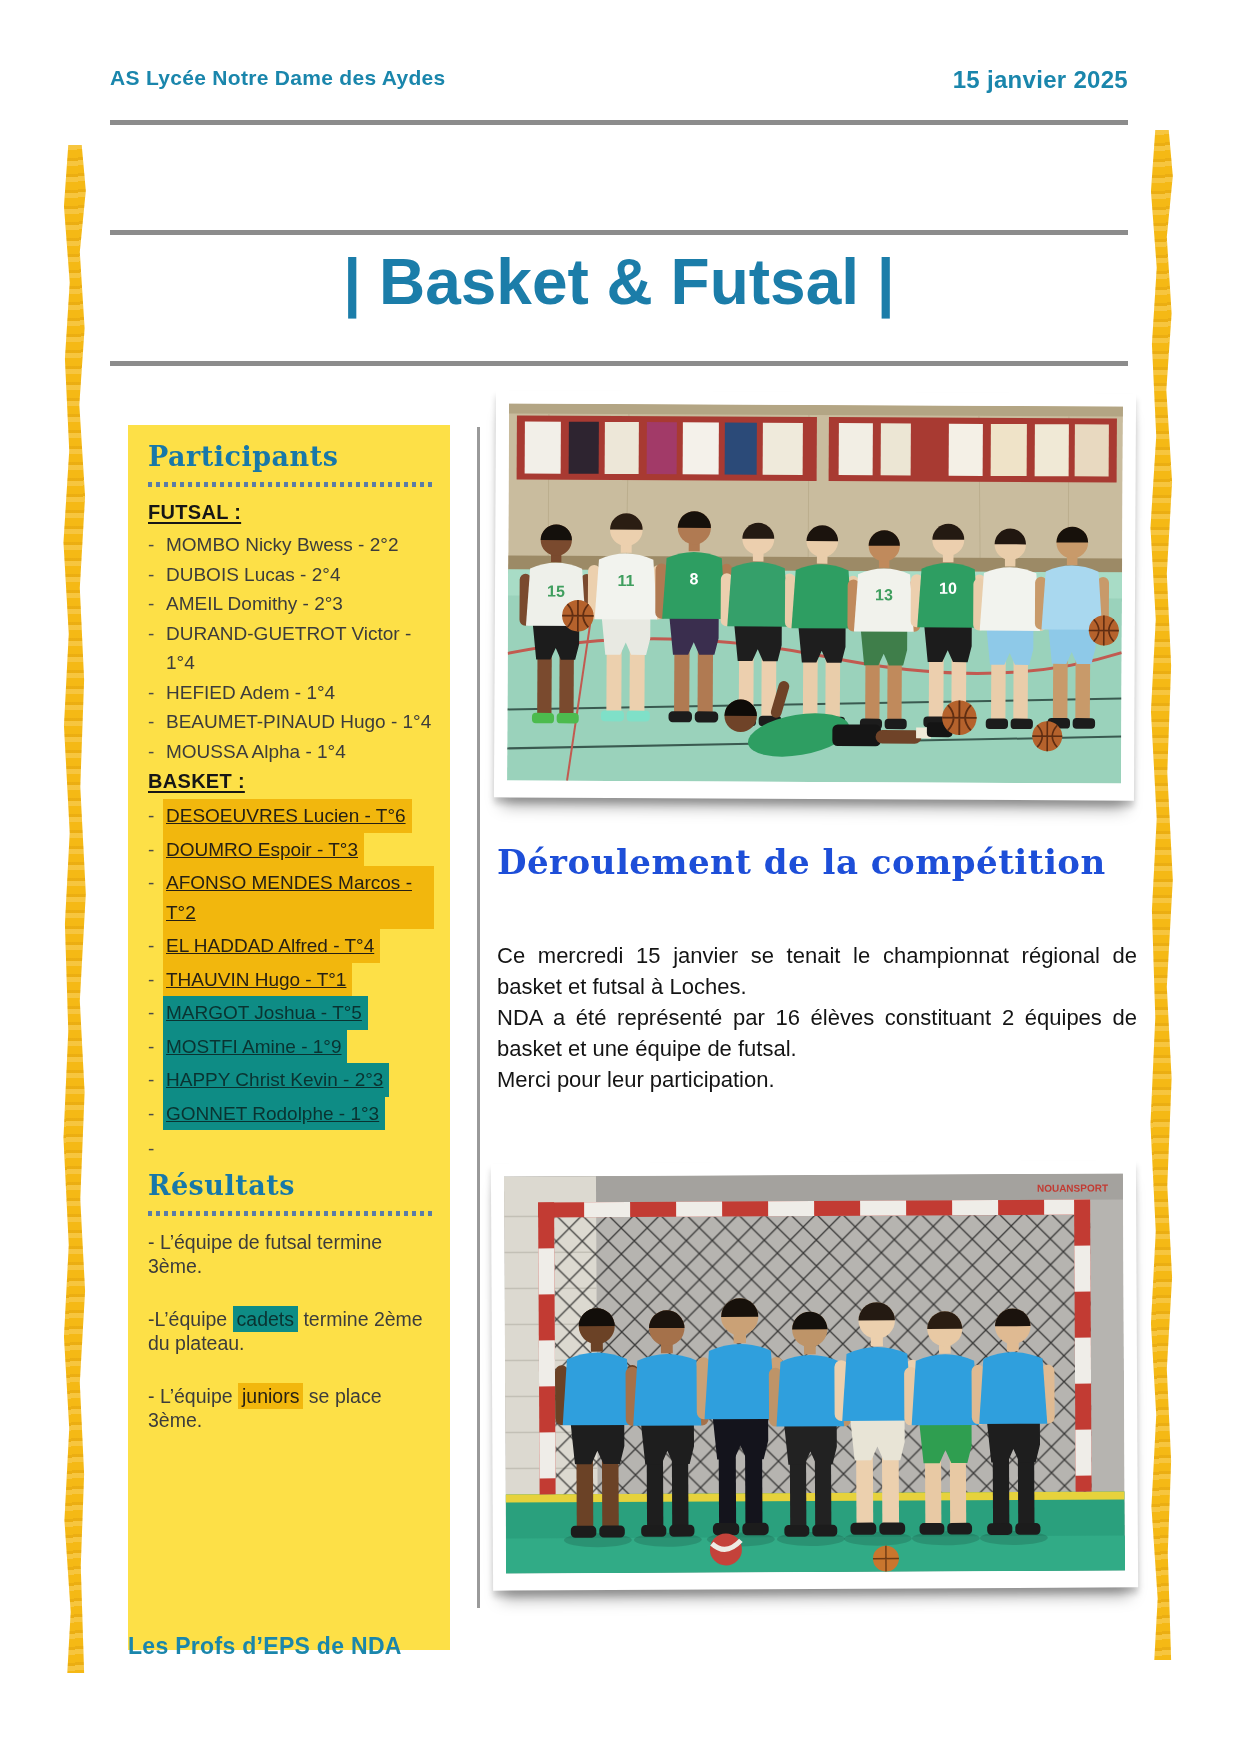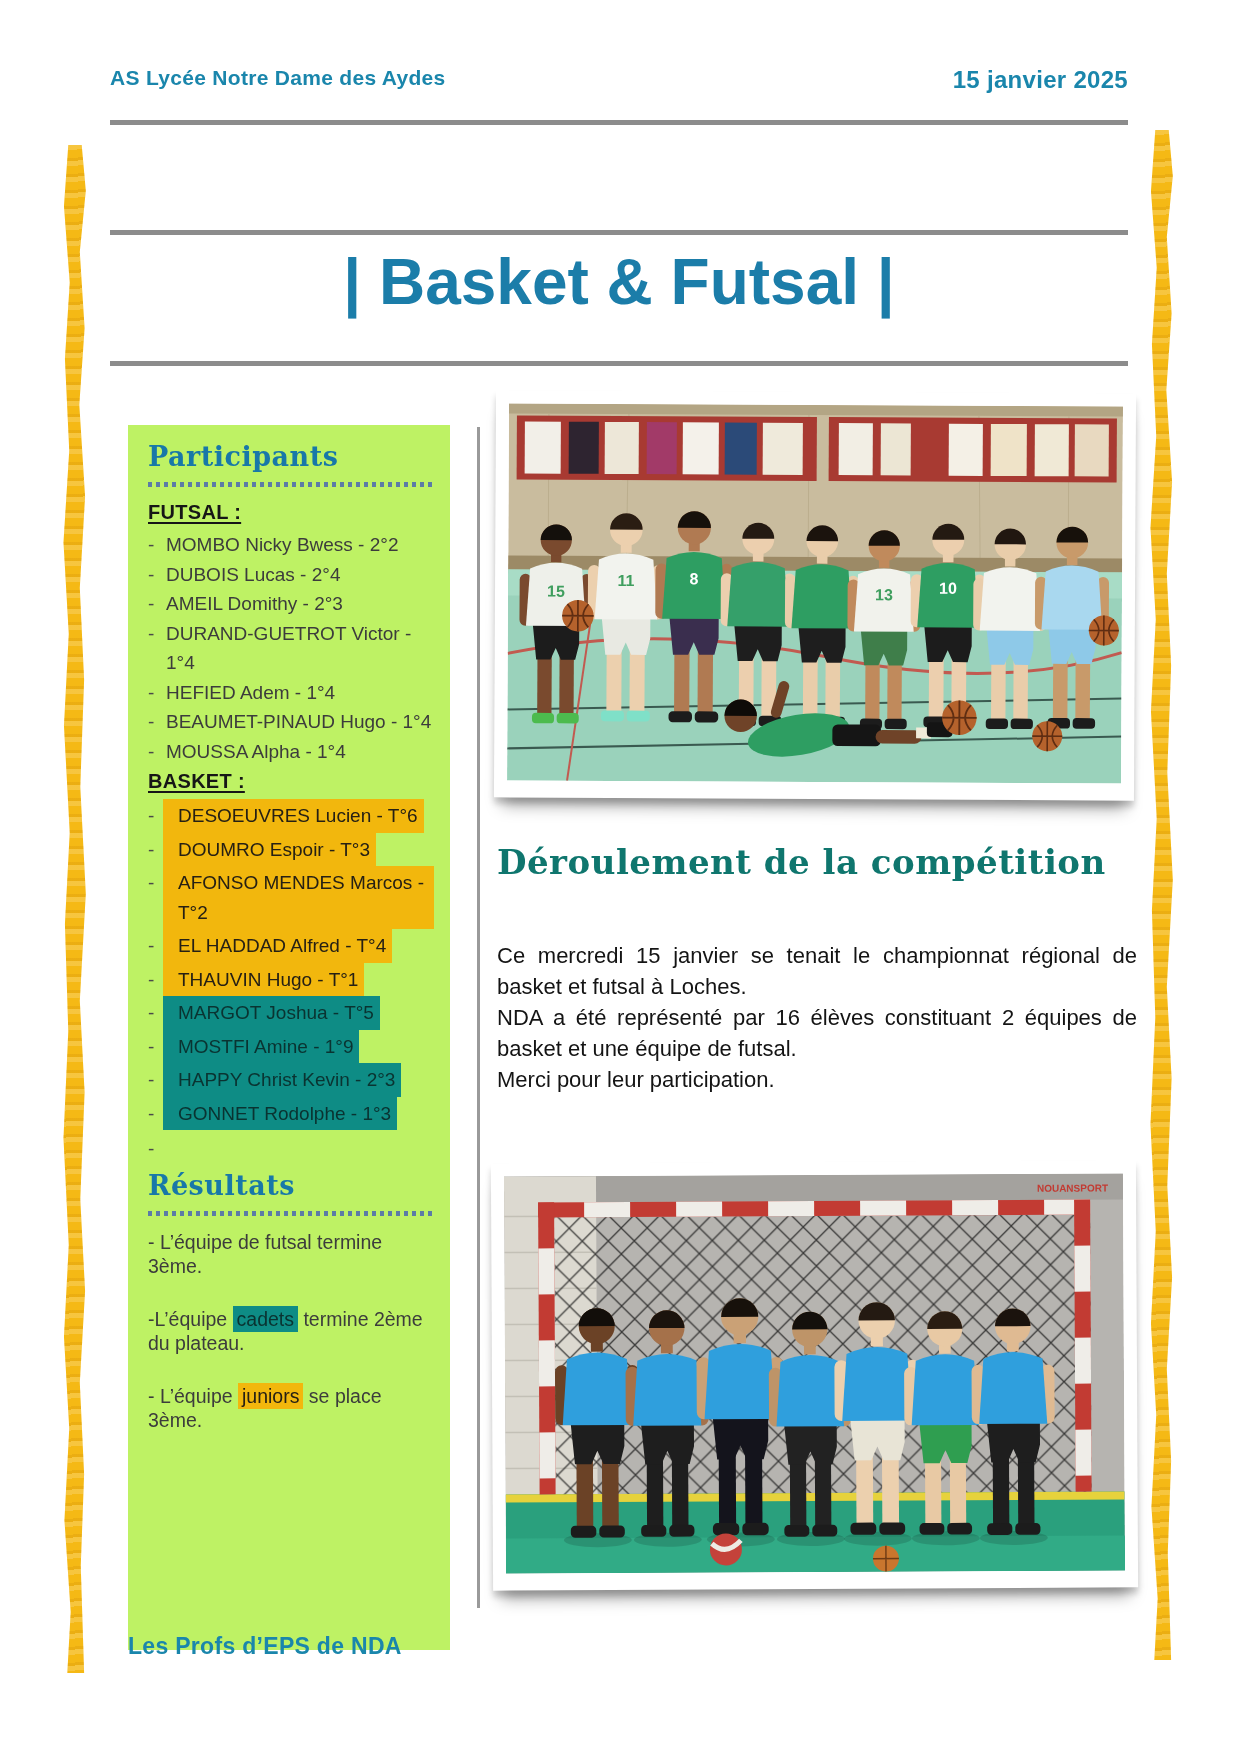--- a/index.html
+++ b/index.html
@@ -19,43 +19,43 @@
   .hr{position:absolute;left:110px;width:1018px;height:5px;background:#8C8C8C;}
   .hr1{top:120px;} .hr2{top:230px;} .hr3{top:361px;}
 
   .main-title{position:absolute;left:110px;top:134px;width:1018px;text-align:center;
     font-family:"Liberation Sans",sans-serif;font-weight:100;font-size:58px;line-height:80px;
     color:#F0846A;letter-spacing:8px;}
   .subtitle{position:absolute;left:110px;top:234px;width:1018px;text-align:center;
     font-weight:700;font-size:64px;line-height:96px;color:#1B7DA9;}
 
   
-  .sidebar{position:absolute;left:128px;top:425px;width:322px;height:1225px;background:#bef264;box-sizing:border-box;padding:16px 16px 0 20px;}
+  .sidebar{position:absolute;left:128px;top:425px;width:322px;height:1225px;background:#fde047;box-sizing:border-box;padding:16px 16px 0 20px;}
   .panel-heading{font-family:"DejaVu Serif","Liberation Serif",serif;font-weight:700;font-size:27px;color:#1878A8;margin:0 0 10px 0;letter-spacing:.5px;}
   .dots{height:5px;margin:0 0 14px 0;background-image:repeating-linear-gradient(90deg,#5B7CA6 0 4px,rgba(0,0,0,0) 4px 8px);}
   .list-label{font-size:20px;font-weight:700;color:#161616;text-decoration:underline;text-underline-offset:3px;margin:2px 0 6px 0;letter-spacing:.3px;}
   ul.plist{list-style:none;margin:0 0 4px 0;padding:0;}
   ul.plist li{display:flex;align-items:baseline;font-size:19px;line-height:29.5px;color:#3C3C3C;font-weight:400;}
   ul.plist .mark{width:18px;flex:0 0 18px;color:#4a4a4a;}
   .hl-yellow{background:#F2B70D;color:#262014;}
   .hl-teal{background:#0E8C85;color:#0A3331;}
-  ul.plist li .hl-yellow, ul.plist li .hl-teal{padding:2px 6px 2px 15px;margin-left:-3px;}
+  ul.plist li .hl-yellow, ul.plist li .hl-teal{padding:2px 6px 2px 3px;margin-left:-3px;text-decoration:underline;}
   .lone-dash{font-size:19px;line-height:29.5px;color:#4a4a4a;margin-bottom:6px;}
   .results .result{font-size:19.5px;line-height:24px;color:#3C3C3C;width:284px;margin-bottom:29px;}
   .results .result .hl-yellow,.results .result .hl-teal{padding:2px 4px;}
 
   .vline{position:absolute;left:477px;top:427px;width:3px;height:1181px;background:#9A9A9A;}
 
   
   .polaroid{position:absolute;background:#fff;padding:13px;margin:0;
     box-shadow:0 6px 6px rgba(0,0,0,.18),0 16px 16px -8px rgba(0,0,0,.35);}
   .photo1{left:495px;top:392px;transform:rotate(.3deg);}
   .photo2{left:492px;top:1162px;transform:rotate(-.3deg);}
   .section-heading{position:absolute;left:497px;top:842px;width:640px;margin:0;
-    font-family:"DejaVu Serif","Liberation Serif",serif;font-weight:700;font-size:34px;color:#0f766e;letter-spacing:.5px;}
+    font-family:"DejaVu Serif","Liberation Serif",serif;font-weight:700;font-size:34px;color:#1d4ed8;letter-spacing:.5px;}
   .body-text{position:absolute;left:497px;top:894px;width:640px;font-size:22px;line-height:31px;color:#141414;margin-top:46px;}
   .body-text p{margin:0;text-align:justify;}
   .body-text p.gap{margin-top:31px;text-align:left;}
 
   .footer{position:absolute;left:128px;top:1633px;font-size:23px;font-weight:700;color:#1A86AC;letter-spacing:.3px;}
 </style>
 </head>
 <body>
 
 <div class="page">

